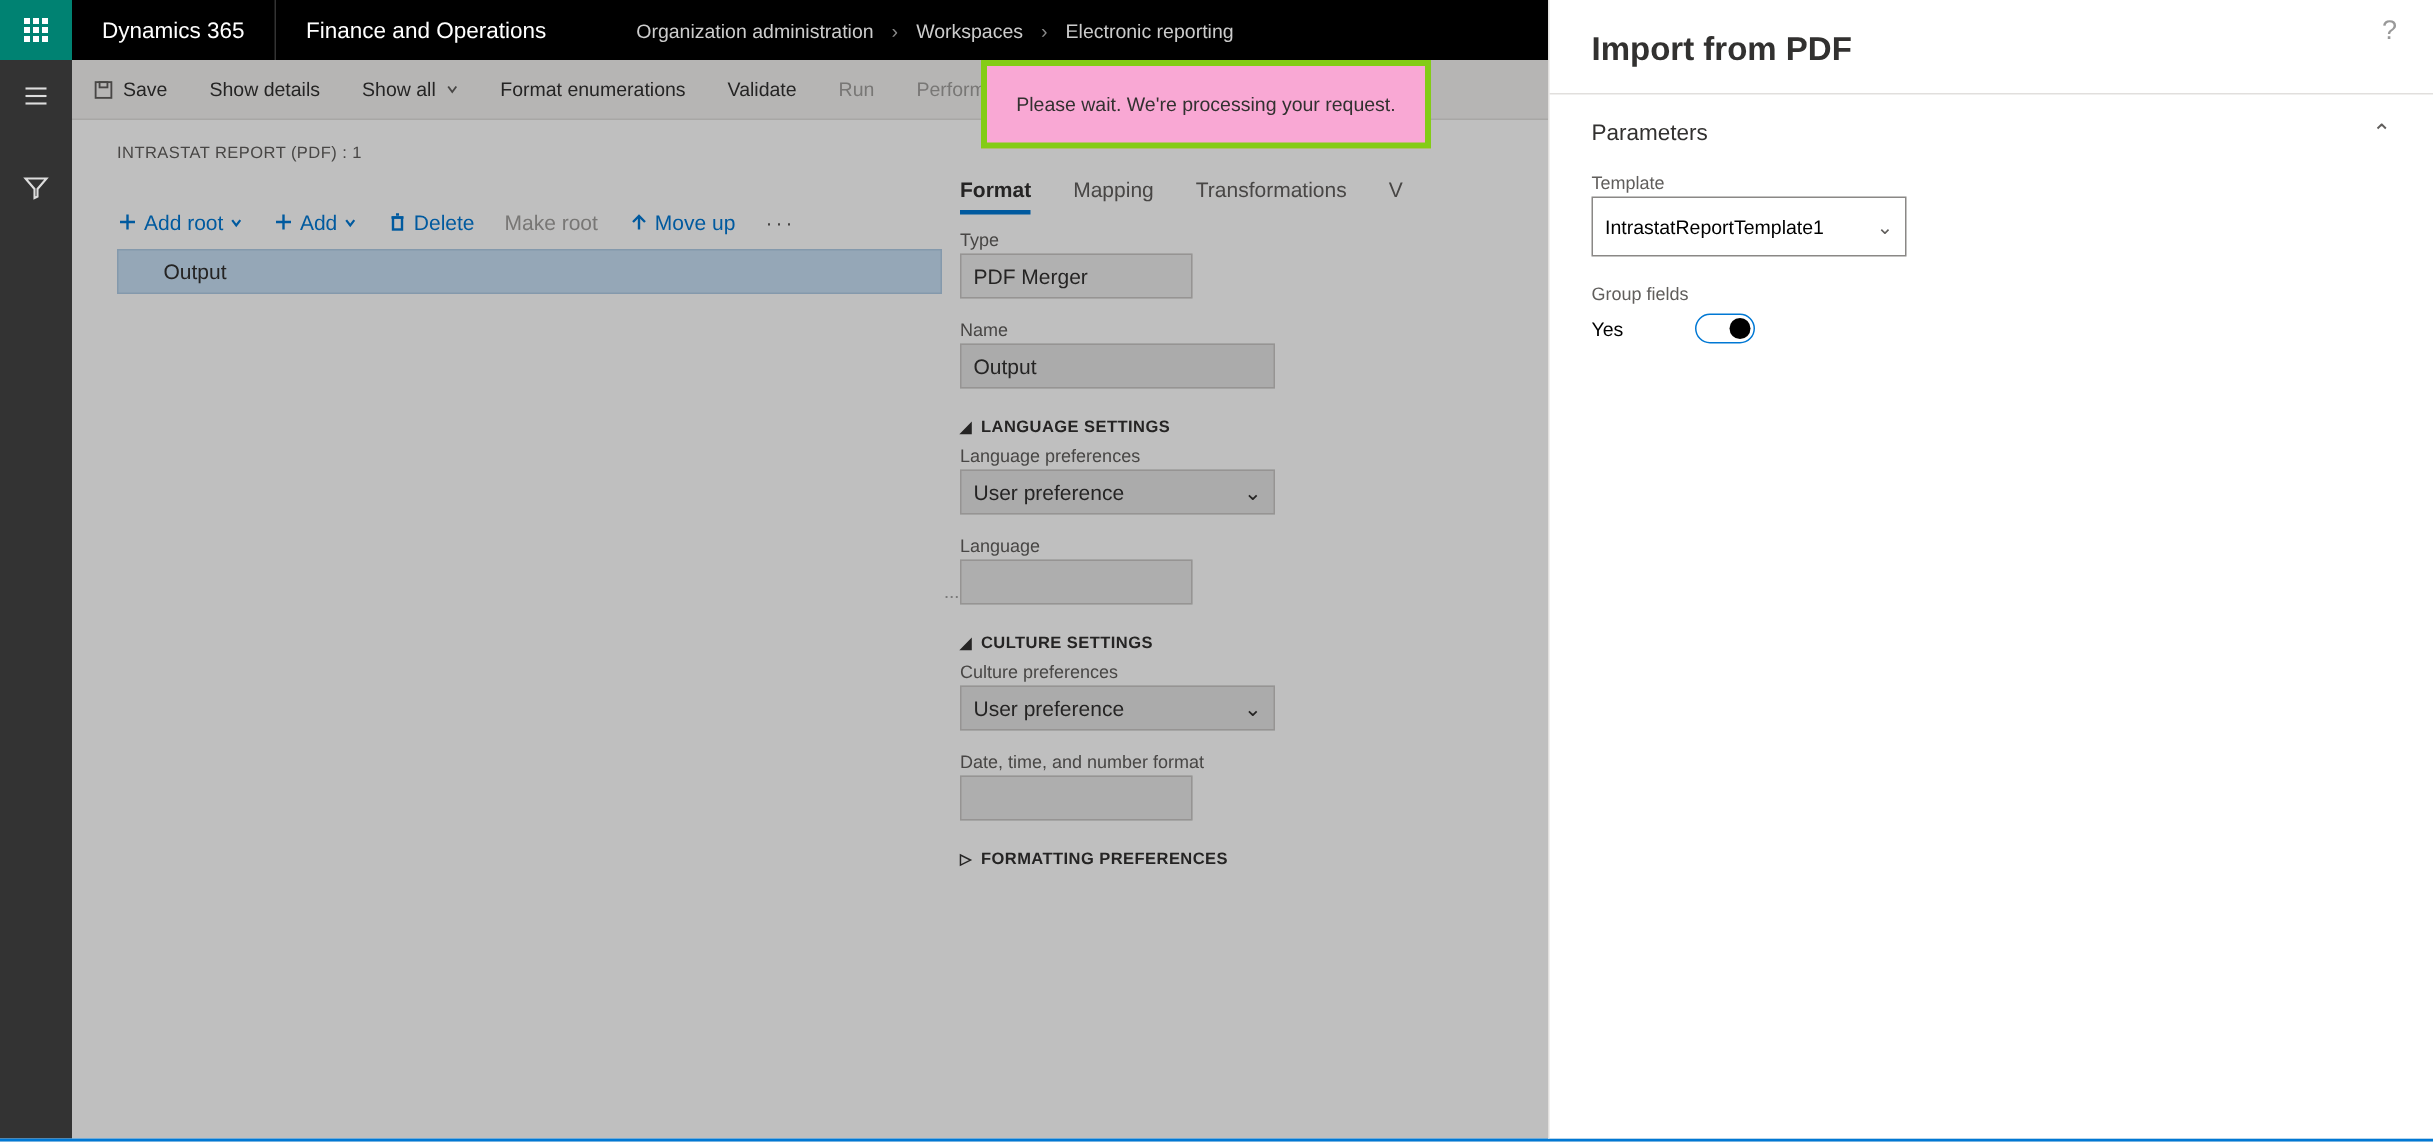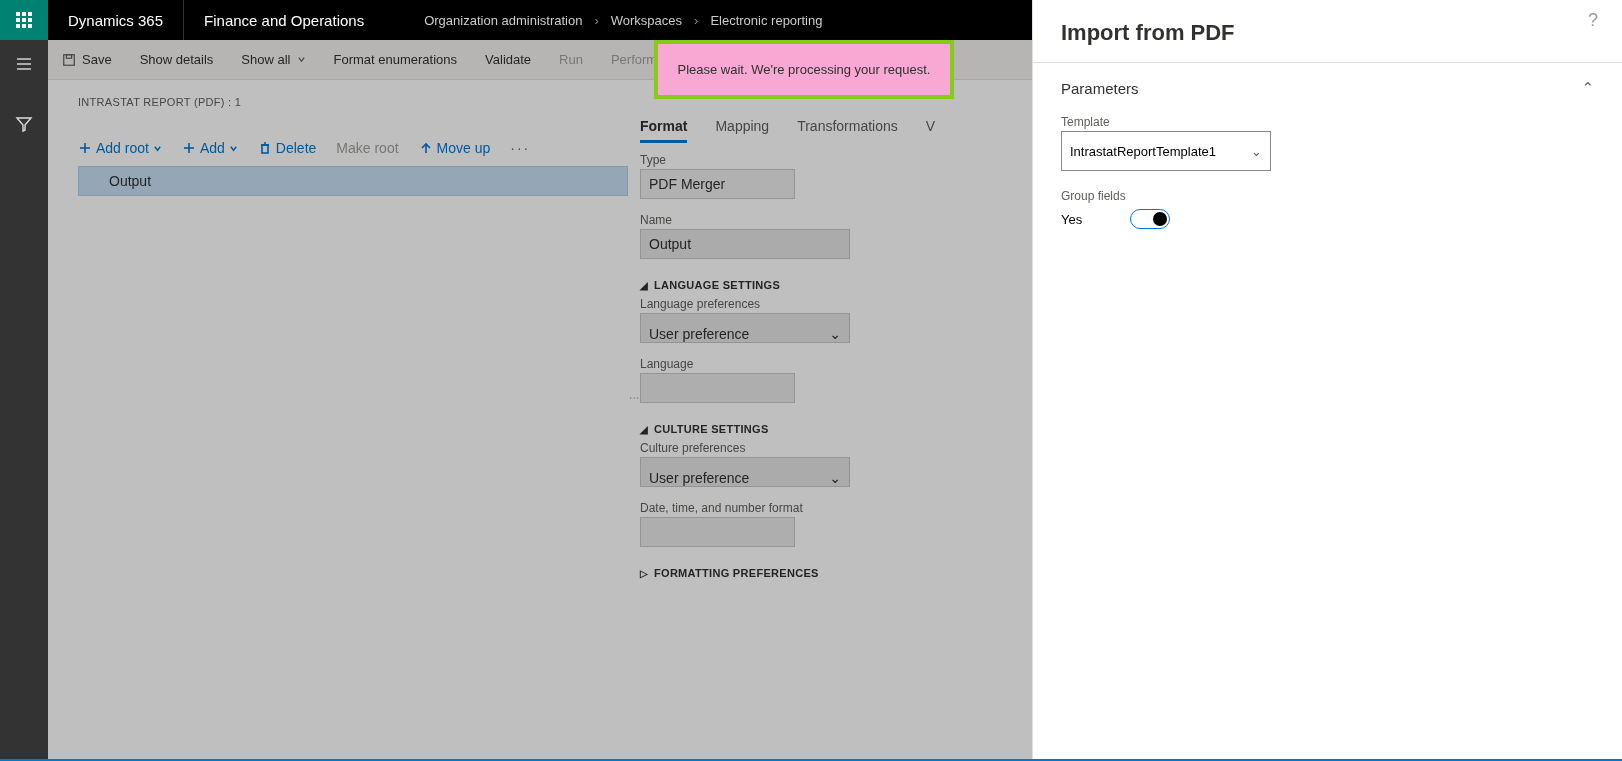--- a/index.html
+++ b/index.html
@@ -51,21 +51,21 @@
   .tabs-row { display: flex; gap: 28px; font-size: 14px; color: #605e5c; margin-left: 0; margin-bottom: 10px; }
   .tabs-row .tab { padding-bottom: 6px; cursor: pointer; }
   .tabs-row .tab.active { color: #323130; font-weight: 600; border-bottom: 3px solid #0078d4; }
 
   .props-pane { flex: 1; padding-right: 40px; }
   .field-label { font-size: 12px; color: #605e5c; margin-top: 6px; }
   .field-box { background: #e5e5e5; border: 1px solid #c8c6c4; height: 30px; display: flex; align-items: center; padding: 0 8px; font-size: 14px; color: #323130; margin-top: 2px; }
   .field-box.readonly { background: #ededed; color: #323130; }
   .field-box.wide { width: 210px; }
   .field-box.empty { width: 155px; background: #e8e8e8; }
-  .select-box { width: 210px; display:flex; justify-content:space-between;align-items:flex-end; }
+  .select-box { width: 210px; display:flex; justify-content:space-between; }
   .section-hdr { display:flex; align-items:center; gap:6px; font-size: 11px; font-weight: 600; color: #323130; margin-top: 20px; letter-spacing: 0.3px; }
   .tri { font-size: 10px; color:#323130; }
 
   
   .toast { position: absolute; top: 40px; left: 654px; width: 300px; background: #f9a8d4; border: 4px solid #84cc16; padding: 18px 10px; font-size: 13px; color: #323130; text-align: center; z-index: 50; }
 
   
   .right-panel { position: absolute; right: 0; top: 0; bottom: 2px; width: 590px; background: #fff; border-left: 1px solid #e1dfdd; z-index: 100; display:flex; flex-direction:column; }
   .rp-head { padding: 20px 28px 16px; border-bottom: 1px solid #e1dfdd; }
   .rp-title { font-size: 22px; font-weight: 600; color: #323130; }

